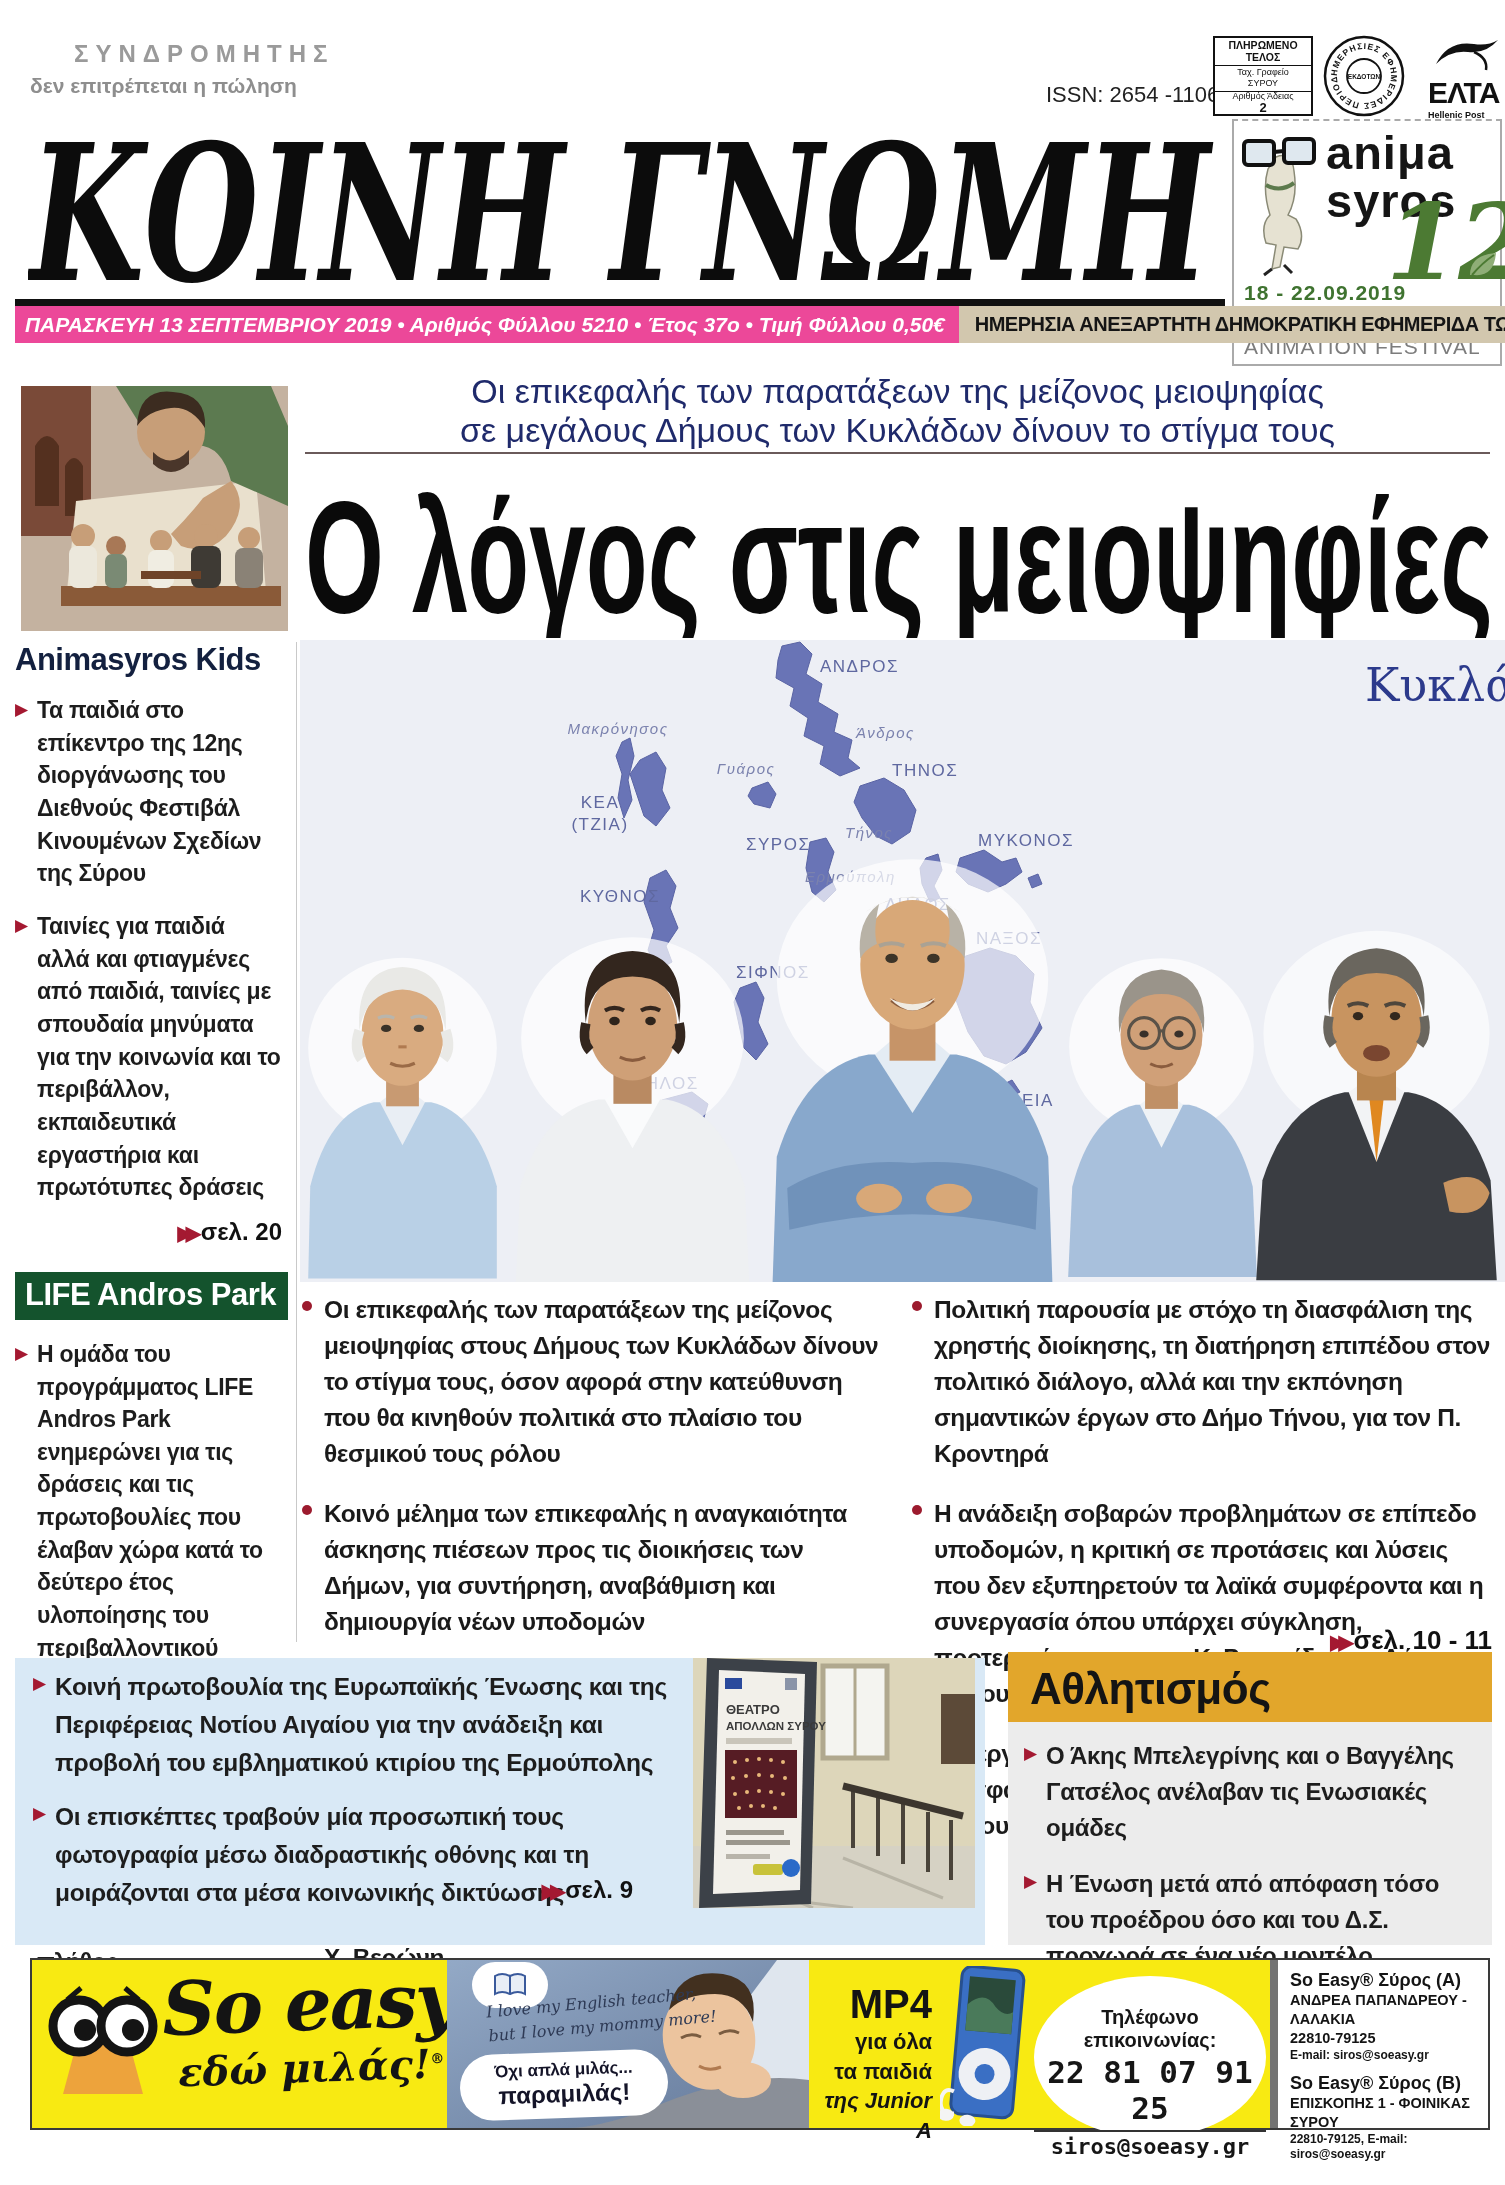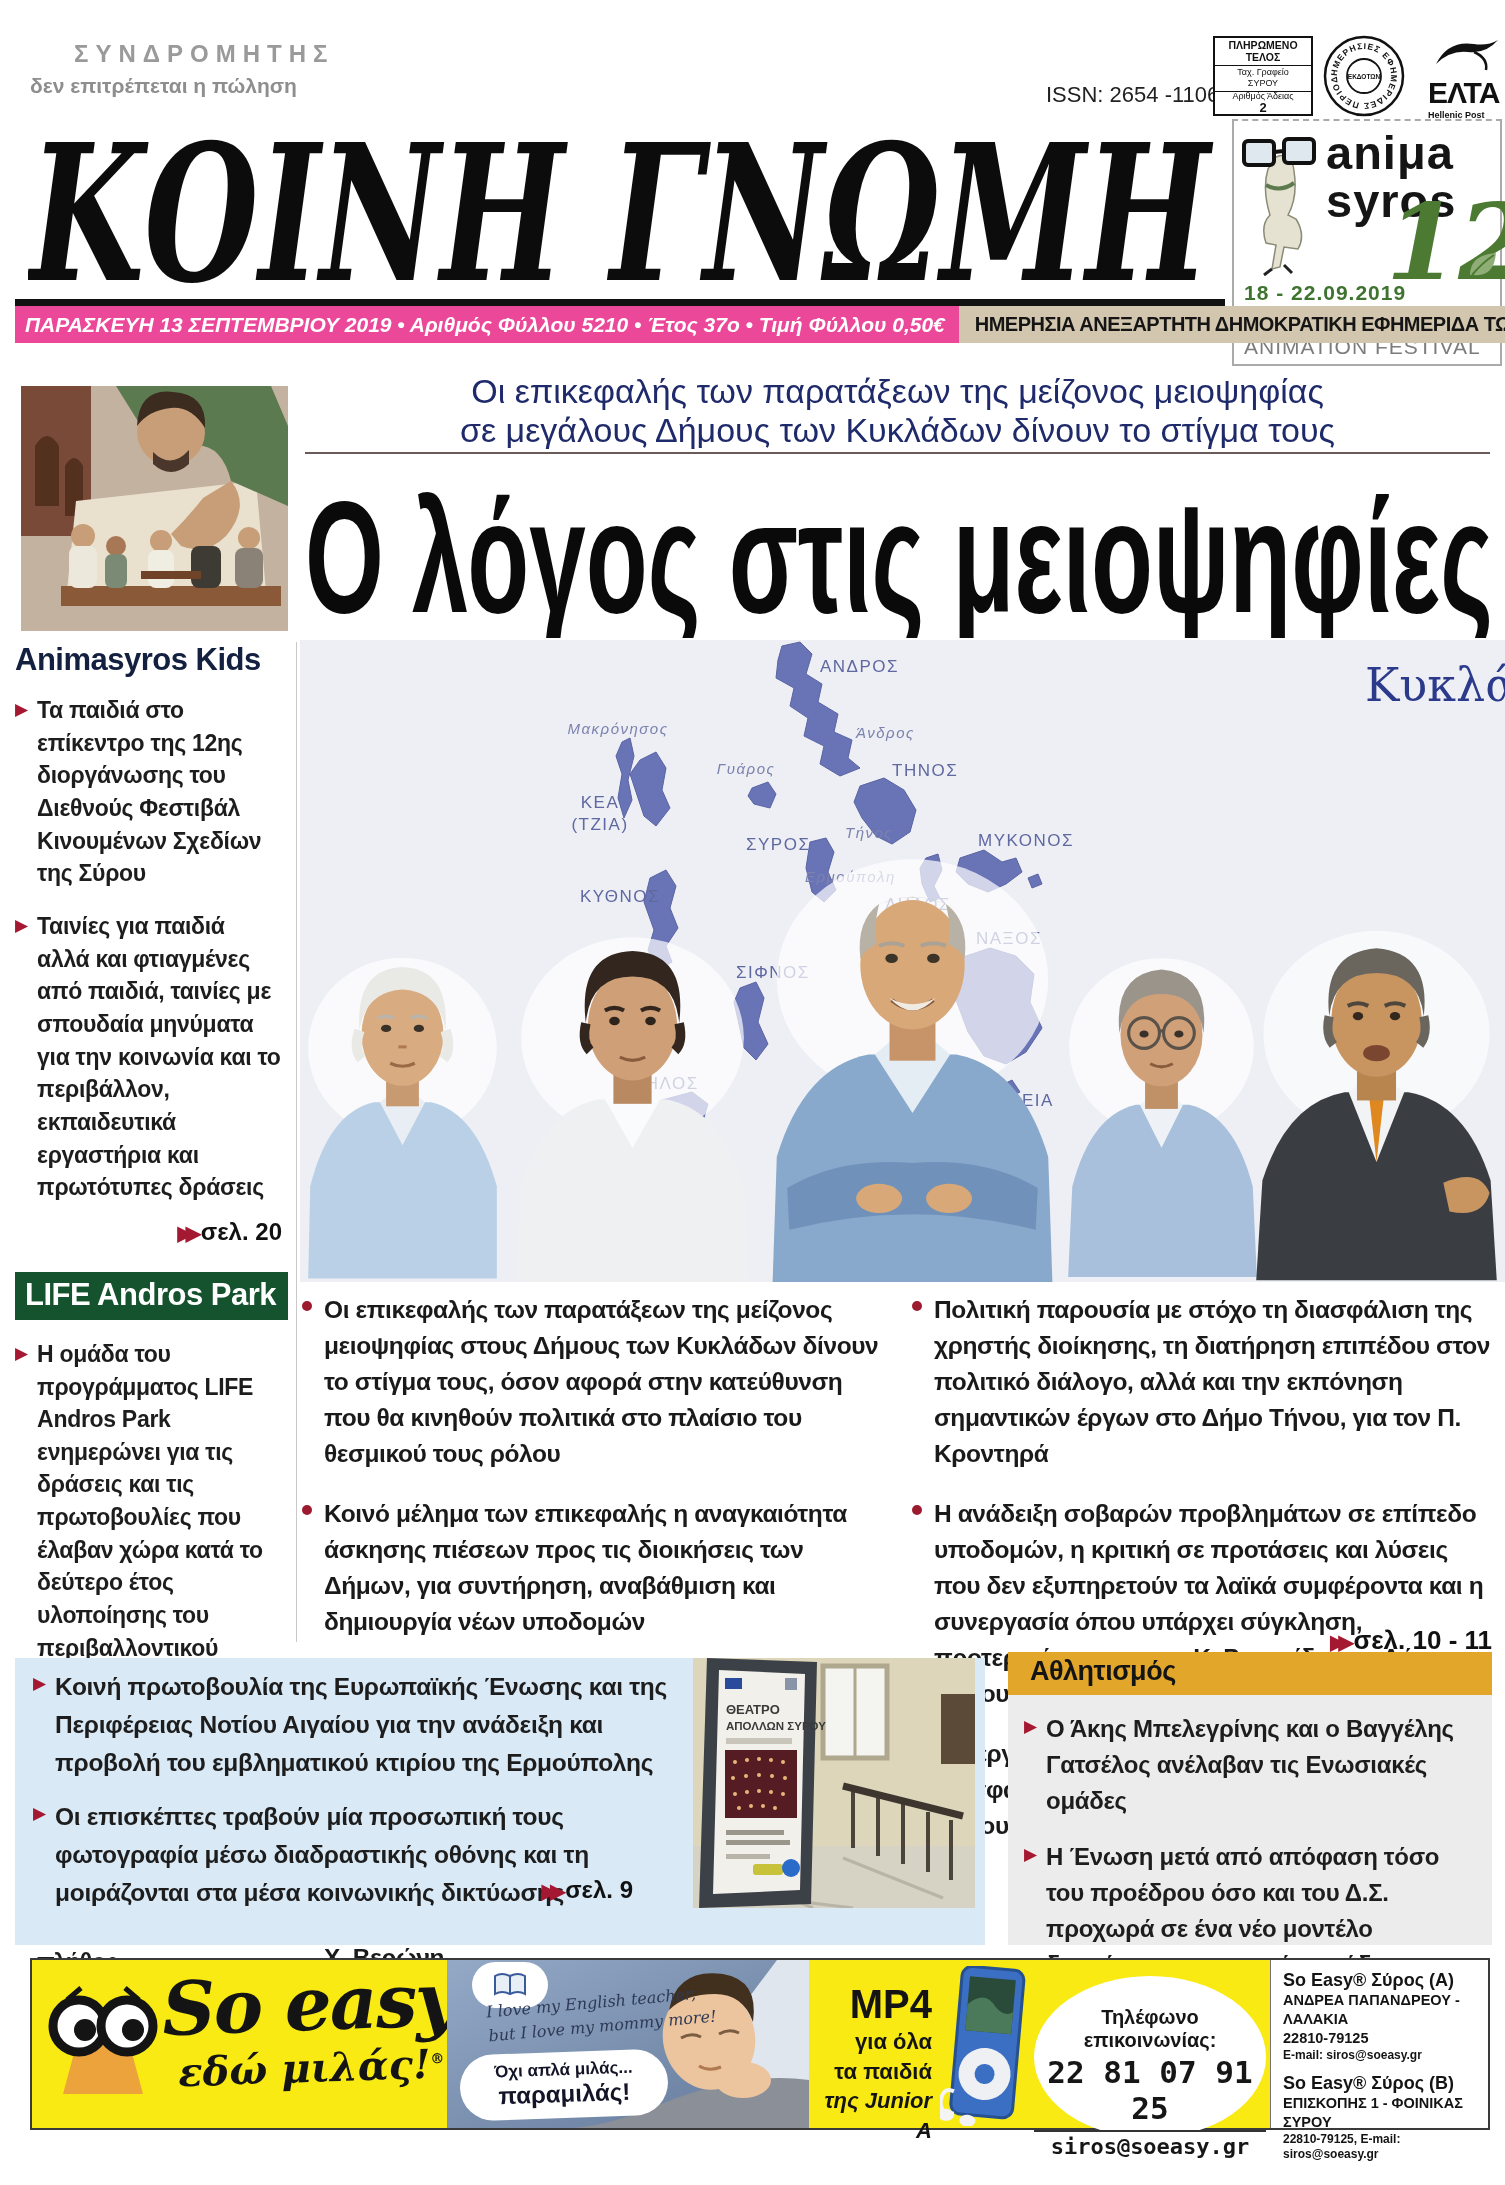--- a/index.html
+++ b/index.html
@@ -70,21 +70,21 @@
   #summary .pageref { position:absolute; right:8px; bottom:6px; font-size:26px; }
 
   
   #theatro { position:absolute; left:15px; top:1658px; width:970px; height:287px; background:#d9e9f6; padding:10px 0 0 18px; }
   #theatro .title { font-size:36px; font-weight:bold; color:#14214d; margin-bottom:18px; letter-spacing:-0.5px; }
   #theatro .side-bullet { width:660px; margin-bottom:16px; }
   #theatro .side-bullet .txt { font-size:24.5px; line-height:1.55; font-weight:bold; }
   #theatro .pageref { width:640px; margin-top:-52px; padding-right:40px; }
   #kiosk-photo { position:absolute; right:10px; top:0; width:282px; height:250px; }
   #sports { position:absolute; left:1008px; top:1652px; width:484px; height:293px; background:#ececec; }
-  #sports .hdr { background:#e2a62b; padding:4px 0 8px 22px; font-size:27px; font-weight:bold; color:#141414; letter-spacing:-0.5px; }
+  #sports .hdr { background:#e2a62b; padding:12px 0 8px 22px; font-size:44px; font-weight:bold; color:#141414; letter-spacing:-0.5px; }
   #sports .body { padding:16px 18px 0 16px; }
   #sports .side-bullet .txt { font-size:24px; line-height:1.5; }
   #sports .pageref { padding-right:6px; }
 
   
   #ad { position:absolute; left:30px; top:1958px; width:1460px; height:172px; background:#f8ea12; border:2px solid #3a3a3a; }
   #ad-owl { position:absolute; left:15px; top:22px; }
   #ad-brand { position:absolute; left:128px; top:6px; width:300px; text-align:center; transform:rotate(-2deg); }
   #ad-brand .name { font-family:"DejaVu Serif", serif; font-style:italic; font-weight:bold; font-size:74px; color:#141414; line-height:1.05; letter-spacing:-2px; }
   #ad-brand .tag { font-family:"DejaVu Serif", serif; font-style:italic; font-weight:bold; font-size:40px; color:#141414; }
@@ -97,21 +97,21 @@
   #cloud-mini { position:absolute; left:440px; top:2px; width:76px; height:46px; background:#fff; border-radius:24px; display:flex; align-items:center; justify-content:center; }
   #mp4block { position:absolute; left:782px; top:22px; width:118px; text-align:right; color:#141414; }
   #mp4block .mp4 { font-size:40px; font-weight:bold; }
   #mp4block .l { font-size:22px; font-weight:bold; line-height:1.35; }
   #mp4block .it { font-style:italic; }
   #player { position:absolute; left:908px; top:6px; }
   #oval { position:absolute; left:1002px; top:16px; width:232px; height:162px; background:#fff; border-radius:50%; text-align:center; padding-top:30px; color:#161616; }
   #oval .lbl { font-size:20px; font-weight:bold; }
   #oval .phone { font-family:"DejaVu Sans Mono", monospace; font-size:31px; font-weight:bold; border-bottom:2px solid #333; display:inline-block; padding:2px 4px 4px 4px; }
   #oval .mail { font-family:"DejaVu Sans Mono", monospace; font-size:22px; font-weight:bold; margin-top:2px; }
-  #ad-right { position:absolute; left:1238px; top:0; width:218px; height:168px; background:#fff; padding:10px 16px 0 12px; color:#141414; border-left:1px solid #737373; }
+  #ad-right { position:absolute; left:1238px; top:0; width:218px; height:168px; background:#fff; padding:10px 16px 0 12px; color:#141414; border-left:8px solid #737373; }
   #ad-right .tt { font-size:18px; font-weight:bold; }
   #ad-right .ln { font-size:14.5px; font-weight:bold; line-height:1.3; }
   #ad-right .sm { font-size:12px; }
   #ad-right .gap { height:10px; }
 </style>
 </head>
 <body>
 
 <div id="page">
 

